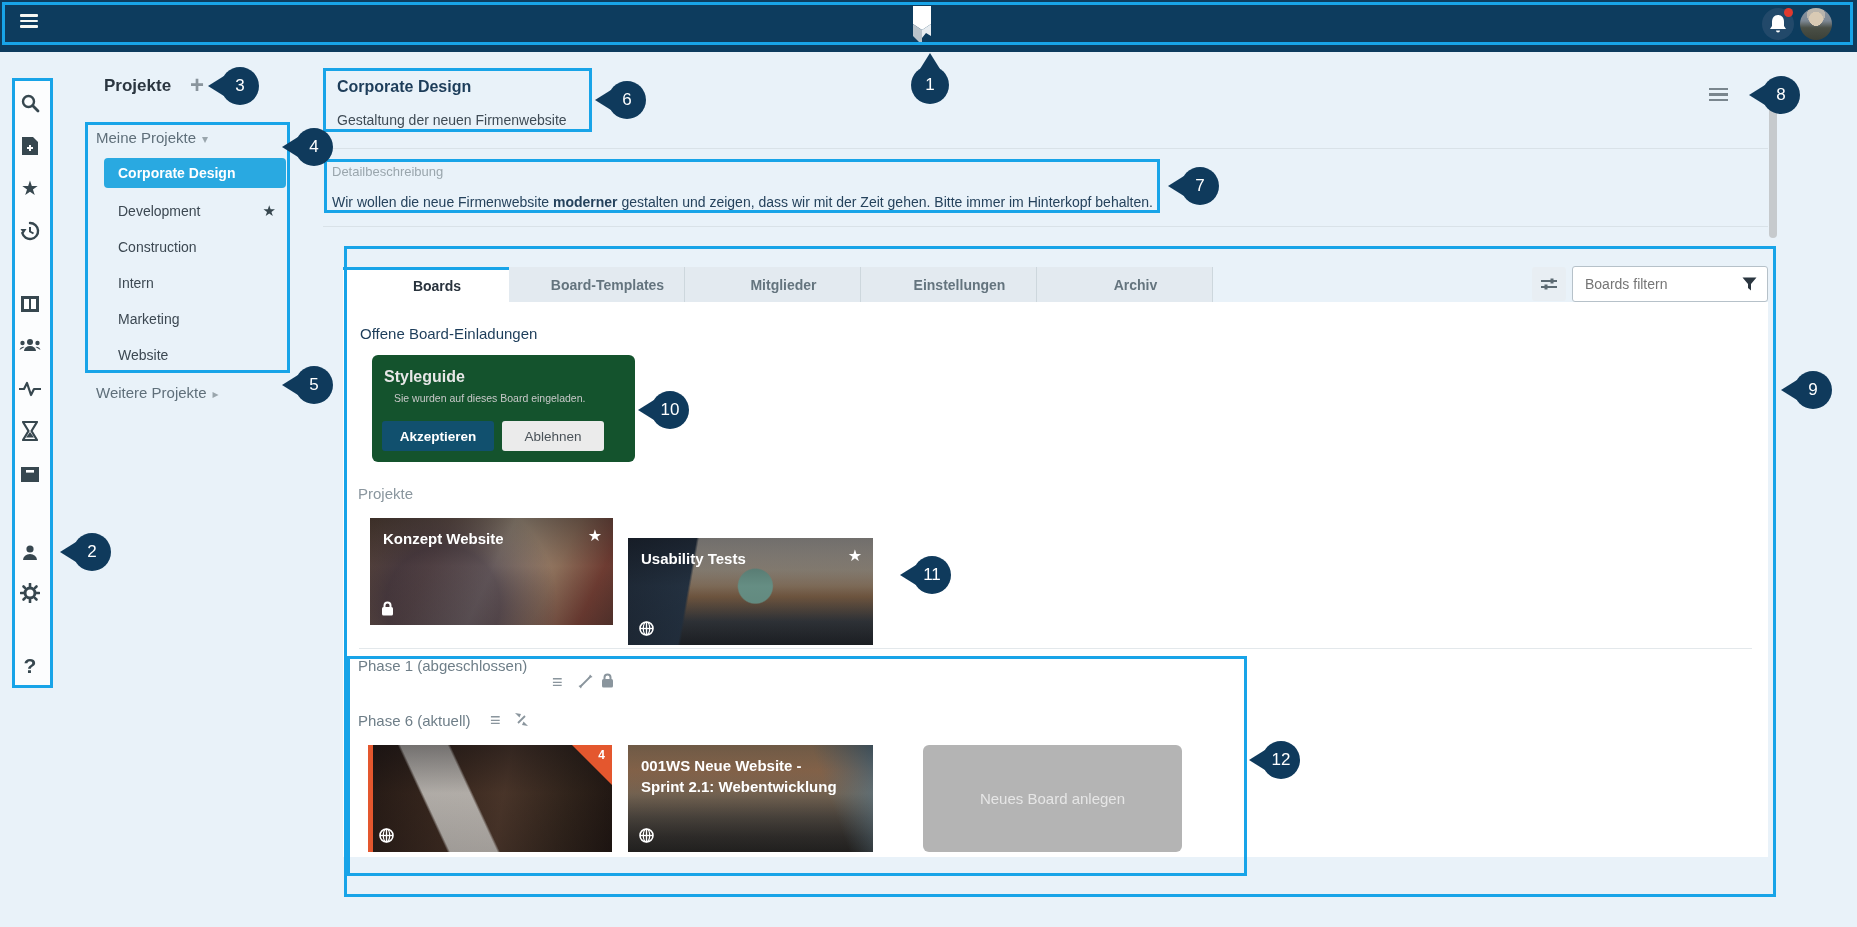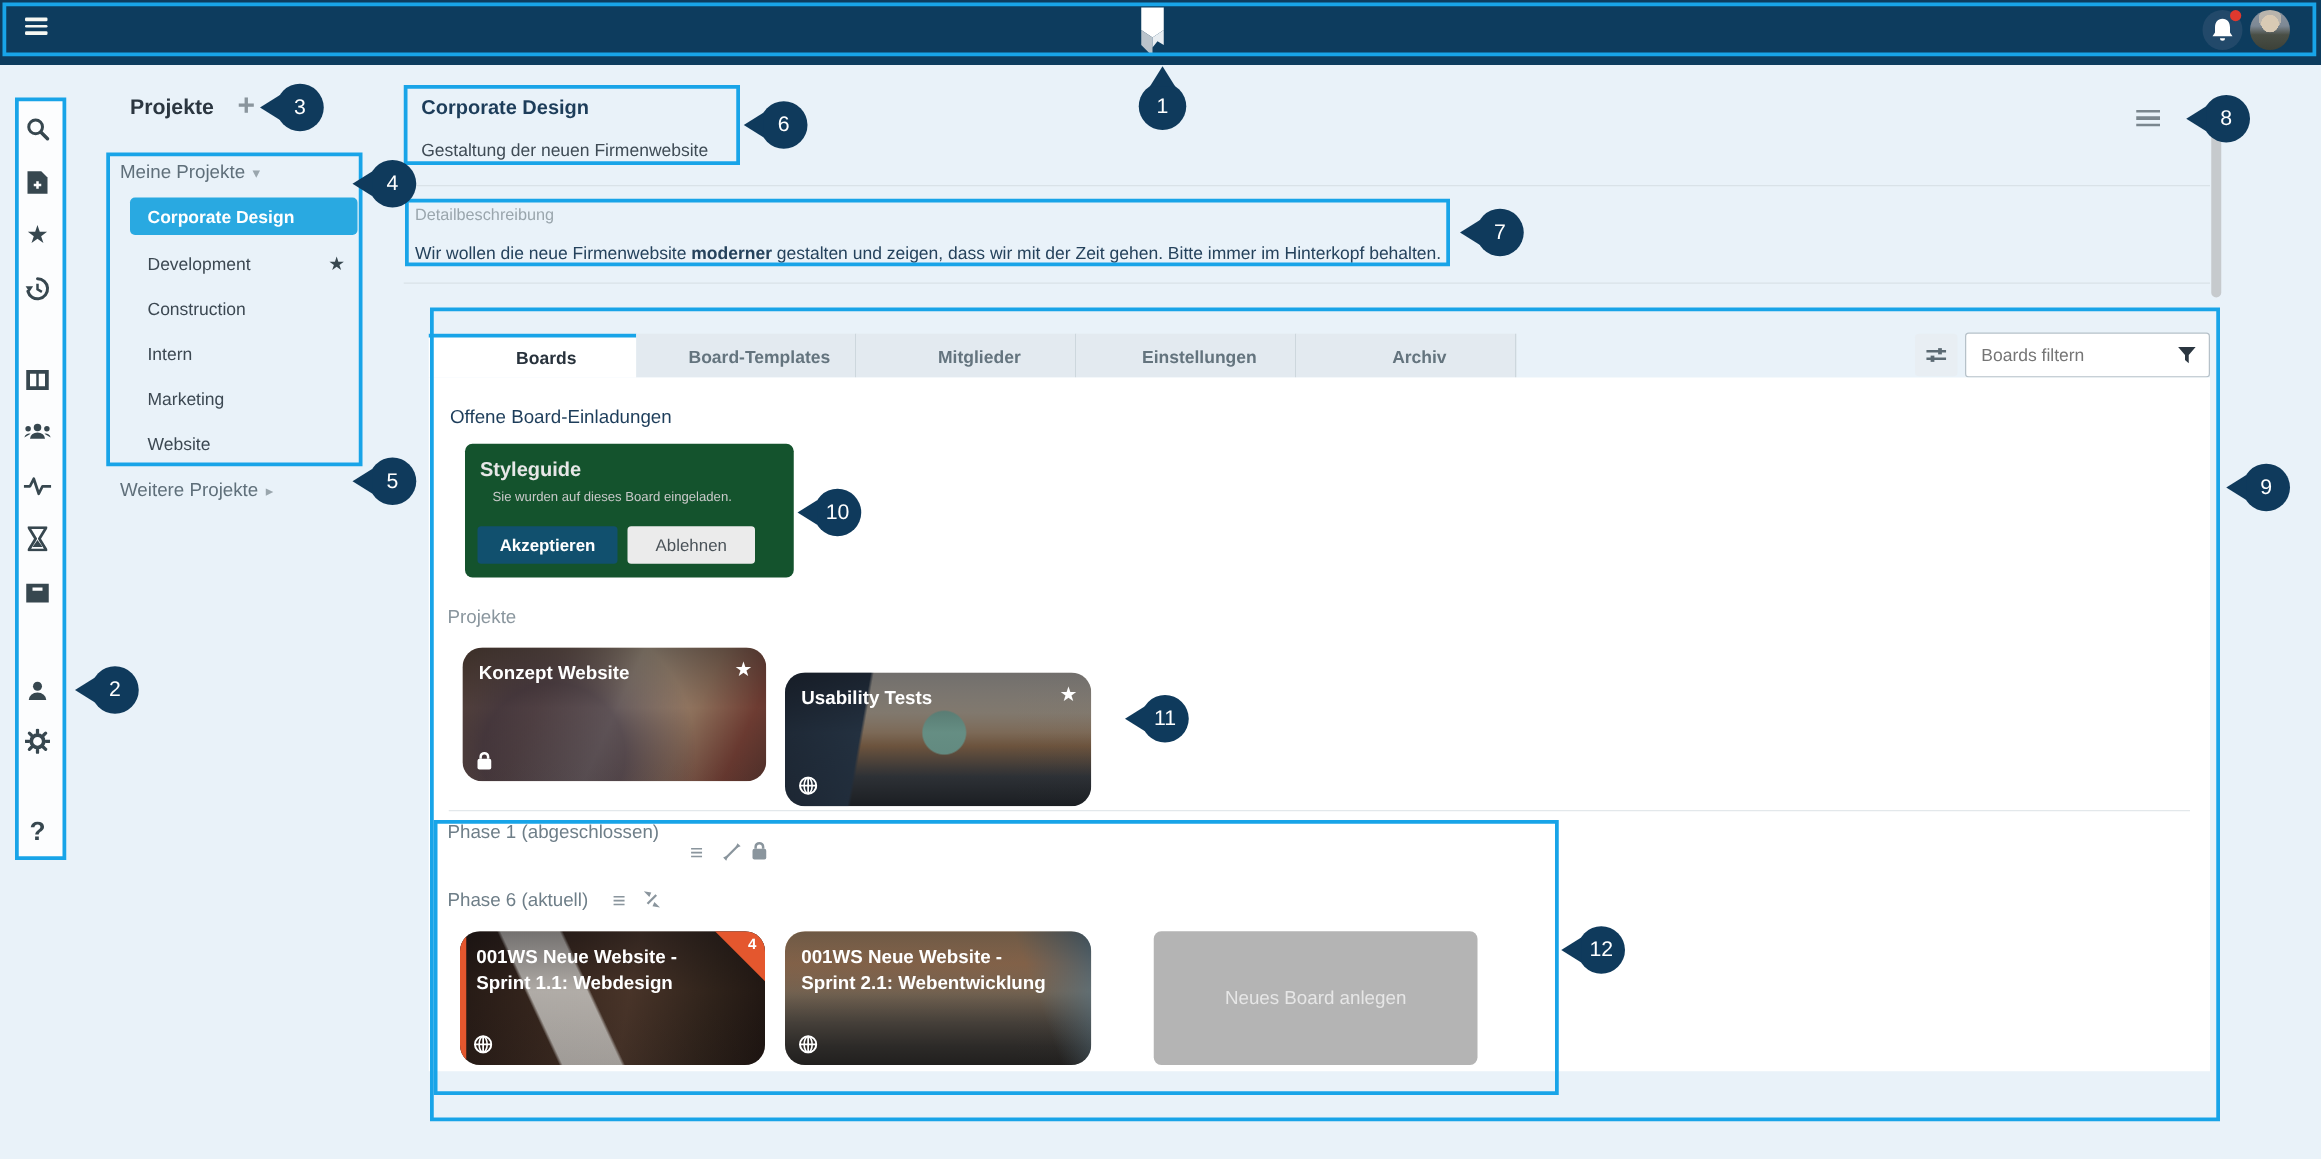--- a/index.html
+++ b/index.html
@@ -78,21 +78,21 @@
   .invite-card { left:372px; top:355px; width:263px; height:107px; background:#14532d; border-radius:6px; }
   .invite-title { position:absolute; left:12px; top:13px; font-size:16px; font-weight:bold; color:#e7e7e7; }
   .invite-sub { position:absolute; left:22px; top:37px; font-size:10.5px; color:#c9c9c9; }
   .btn-accept { position:absolute; left:10px; top:66px; width:112px; height:30px; background:#11506e;
     color:#fff; font-size:13.5px; font-weight:bold; border:0; border-radius:3px; cursor:pointer;
     font-family:"Liberation Sans", sans-serif; }
   .btn-decline { position:absolute; left:130px; top:66px; width:102px; height:30px; background:#ebebeb;
     color:#4a5258; font-size:13.5px; border:0; border-radius:3px; cursor:pointer;
     font-family:"Liberation Sans", sans-serif; }
 
-  .board-card { width:243px; height:107px; border-radius:16px; overflow:hidden; cursor:pointer; }
+  .board-card { width:243px; height:107px; border-radius:0; overflow:hidden; cursor:pointer; }
   .board-overlay { position:absolute; inset:0; background:linear-gradient(180deg, rgba(10,10,15,.50) 0%, rgba(10,10,15,.22) 45%, rgba(10,10,15,.30) 100%); }
   .board-title { position:absolute; left:13px; top:10px; right:30px; font-size:15px; font-weight:bold; color:#fff; line-height:21px; }
   .board-star { position:absolute; right:11px; top:8px; font-size:16px; color:#fff; }
   .board-corner-ic { position:absolute; left:11px; bottom:9px; }
   .badge-tri { position:absolute; right:0; top:0; width:0; height:0;
     border-top:40px solid #e4572e; border-left:40px solid transparent; }
   .badge-num { position:absolute; right:7px; top:3px; font-size:12px; font-weight:bold; color:#fff; }
   .stripe { position:absolute; left:0; top:0; bottom:0; width:5px; background:#e4572e; }
 
   .photo-konzept { background:
@@ -376,21 +376,20 @@
   <svg width="15" height="15" viewBox="0 0 15 15">
       <line x1="4" y1="11" x2="11" y2="4" stroke="#8a959d" stroke-width="1.8"></line>
       <polygon points="9.5,9.5 14,14 8,13" fill="#8a959d"></polygon>
       <polygon points="5.5,5.5 1,1 7,2" fill="#8a959d"></polygon>
     </svg>
 </div>
 
 <div class="abs board-card photo-explore" style="left:368px;top:745px;width:244px">
   <div class="board-overlay"></div>
   <div class="stripe"></div>
-  <div class="board-title" style="right:40px">001WS Neue Website - Sprint 1.1: Webdesign</div>
   <div class="badge-tri"></div>
   <div class="badge-num">4</div>
   <div class="board-corner-ic">
     <svg width="15" height="15" viewBox="0 0 15 15">
         <circle cx="7.5" cy="7.5" r="6.5" fill="none" stroke="#fff" stroke-width="1.6"></circle>
         <line x1="1" y1="7.5" x2="14" y2="7.5" stroke="#fff" stroke-width="1.4"></line>
         <line x1="7.5" y1="1" x2="7.5" y2="14" stroke="#fff" stroke-width="1.4"></line>
         <ellipse cx="7.5" cy="7.5" rx="3.2" ry="6.3" fill="none" stroke="#fff" stroke-width="1.3"></ellipse>
       </svg>
   </div>

